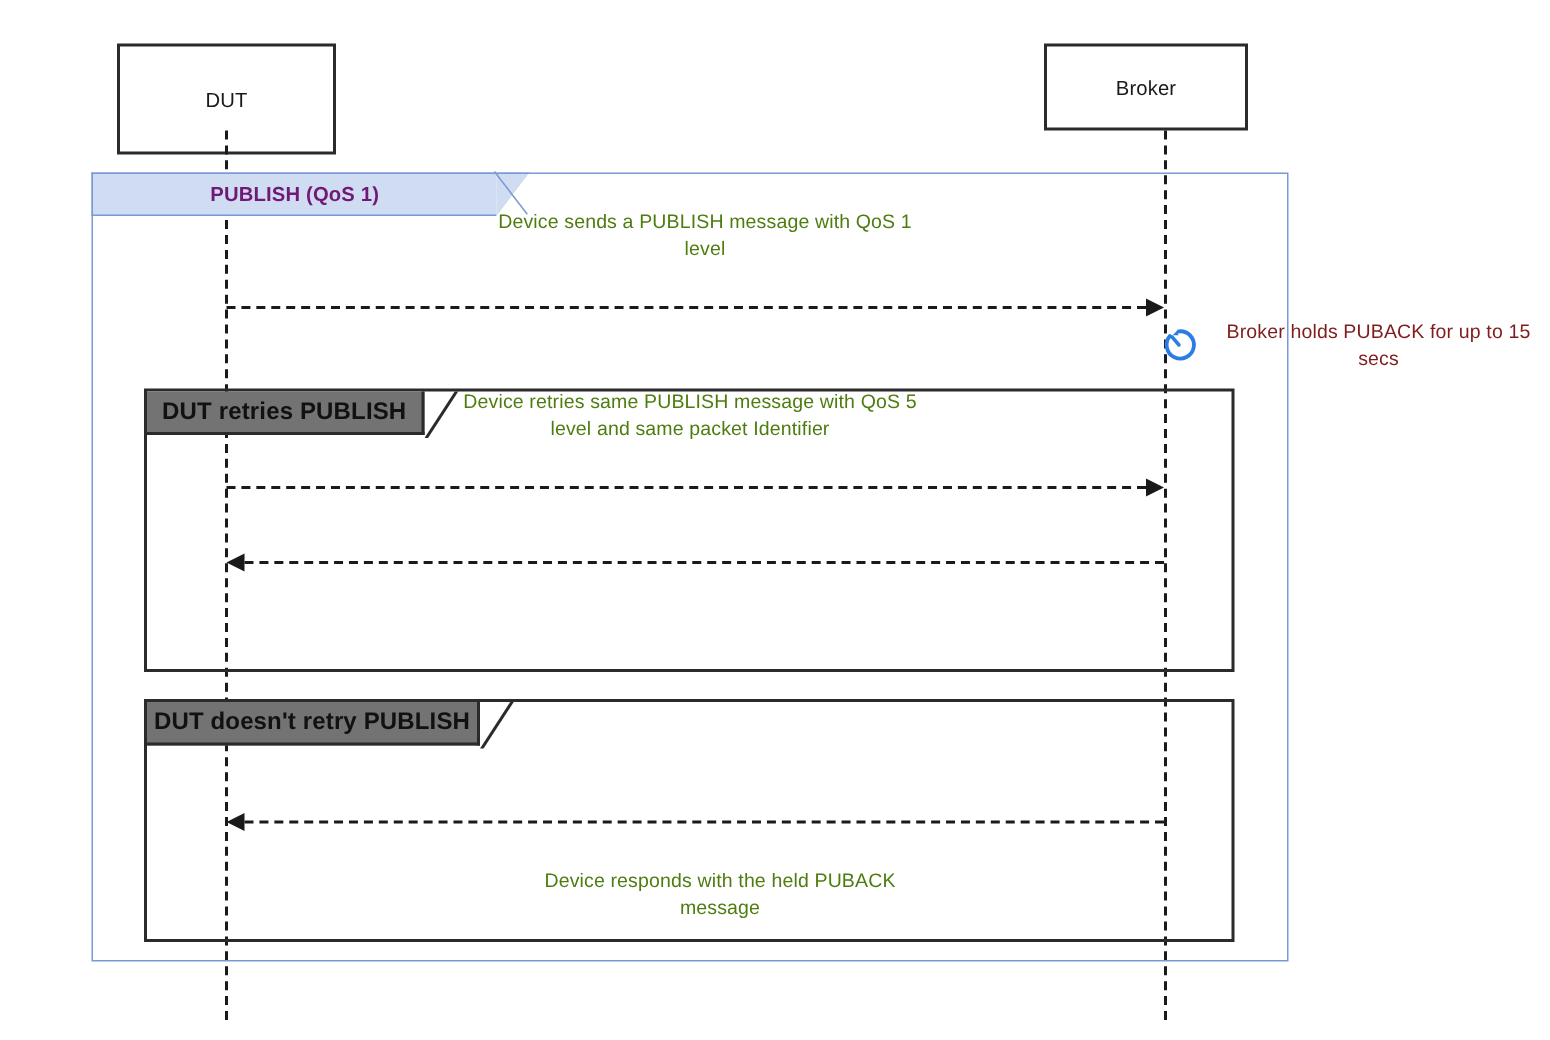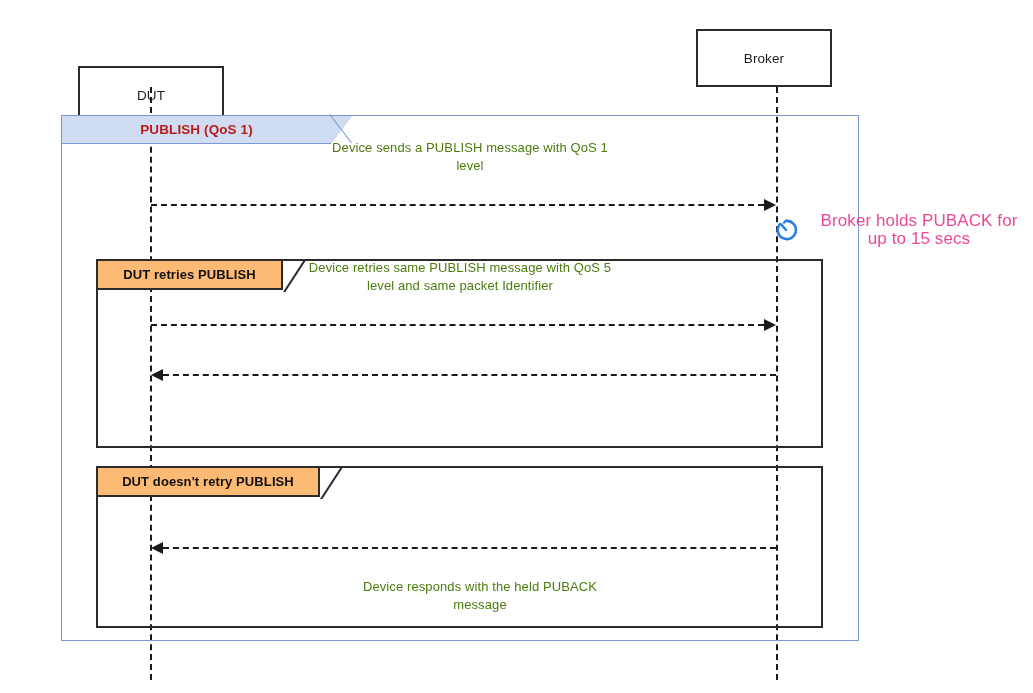--- a/index.html
+++ b/index.html
@@ -25,21 +25,21 @@
     box-sizing: border-box;
     border: 2px solid #2b2b2b;
     background: #ffffff;
     display: flex;
     align-items: center;
     justify-content: center;
     font-size: 13.5px;
     color: #1a1a1a;
     letter-spacing: .1px;
   }
-  #participant-dut  { left: 78px;  top: 29px; width: 146px; height: 58px; margin-top: 37px; }
+  #participant-dut  { left: 78px;  top: 29px; width: 146px; height: 74px; }
   #participant-broker { left: 696px; top: 29px; width: 136px; height: 58px; }
 
   
   .lifeline {
     position: absolute;
     width: 0;
     border-left: 2px dashed #1a1a1a;
   }
   #lifeline-dut    { left: 150px; top: 87px; height: 593px; }
   #lifeline-broker { left: 776px; top: 87px; height: 593px; }
@@ -64,21 +64,21 @@
     box-sizing: border-box;
     background: #cfdcf2;
     border-top: 1px solid #7a98d4;
     border-left: 1px solid #7a98d4;
     border-bottom: 1px solid #7a98d4;
     display: flex;
     align-items: center;
     justify-content: center;
     font-size: 13.5px;
     font-weight: bold;
-    color: #b91c1c;
+    color: #701a75;
     letter-spacing: .1px;
   }
   
   #fragment-publish-label-corner {
     position: absolute;
     left: 331px;
     top: 115px;
     width: 22px;
     height: 29px;
     background:
@@ -108,27 +108,27 @@
     box-sizing: border-box;
     border: 2px solid #2b2b2b;
     background: transparent;
   }
   #frag-retry     { left: 96px; top: 259px; width: 727px; height: 189px; }
   #frag-no-retry  { left: 96px; top: 466px; width: 727px; height: 162px; }
 
   .frag-label {
     position: absolute;
     box-sizing: border-box;
-    background: #fdba74;
+    background: #737373;
     border-bottom: 2px solid #2b2b2b;
     border-right: 2px solid #2b2b2b;
     display: flex;
     align-items: center;
     justify-content: center;
-    font-size: 13px;
+    font-size: 16px;
     font-weight: bold;
     color: #111111;
     letter-spacing: .1px;
     white-space: nowrap;
   }
   #frag-retry-label    { left: 98px; top: 261px; width: 185px; height: 29px; }
   #frag-no-retry-label { left: 98px; top: 468px; width: 222px; height: 29px; }
 
   .frag-label-corner {
     position: absolute;
@@ -206,23 +206,23 @@
     display: flex;
     align-items: center;
   }
   #clock-icon {
     flex: 0 0 auto;
     width: 28px;
     height: 28px;
     margin-right: 10px;
   }
   #note-puback-text {
-    font-size: 17px;
+    font-size: 13px;
     line-height: 18px;
-    color: #ec4899;
+    color: #7f1d1d;
     text-align: center;
     letter-spacing: .1px;
     flex: 1 1 auto;
   }
 </style>
 </head>
 <body>
 
 <div id="canvas">
 

